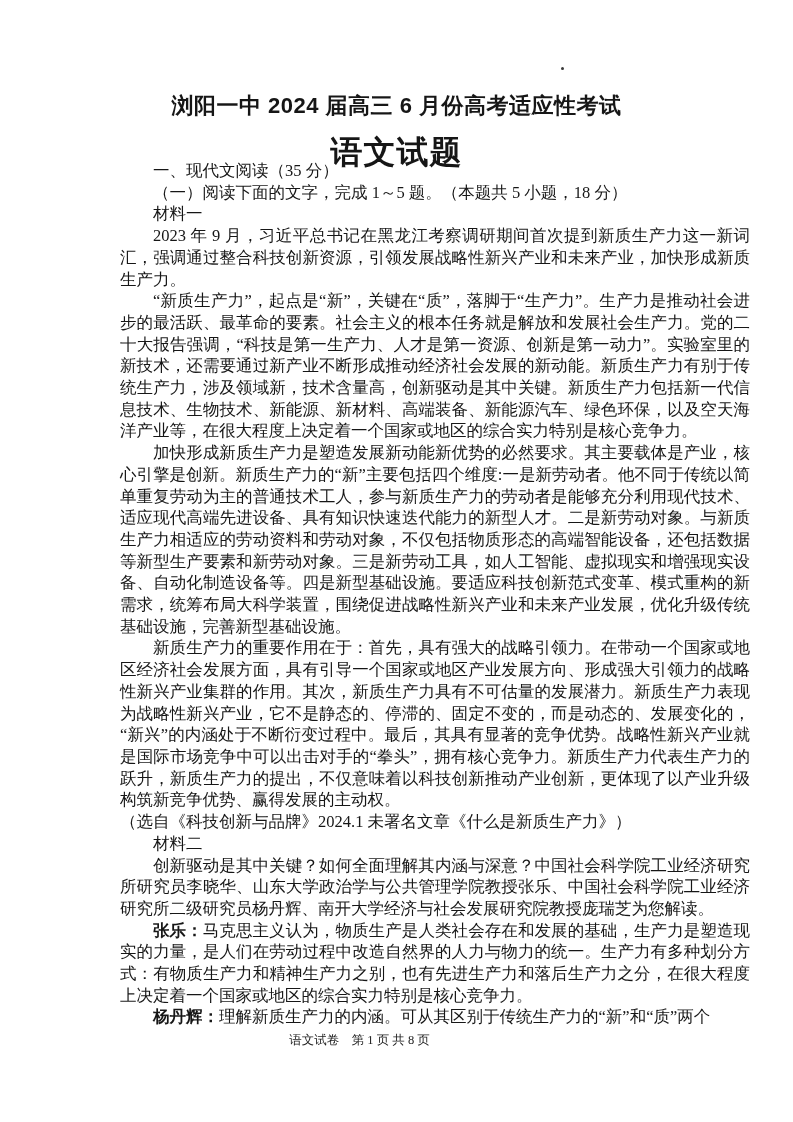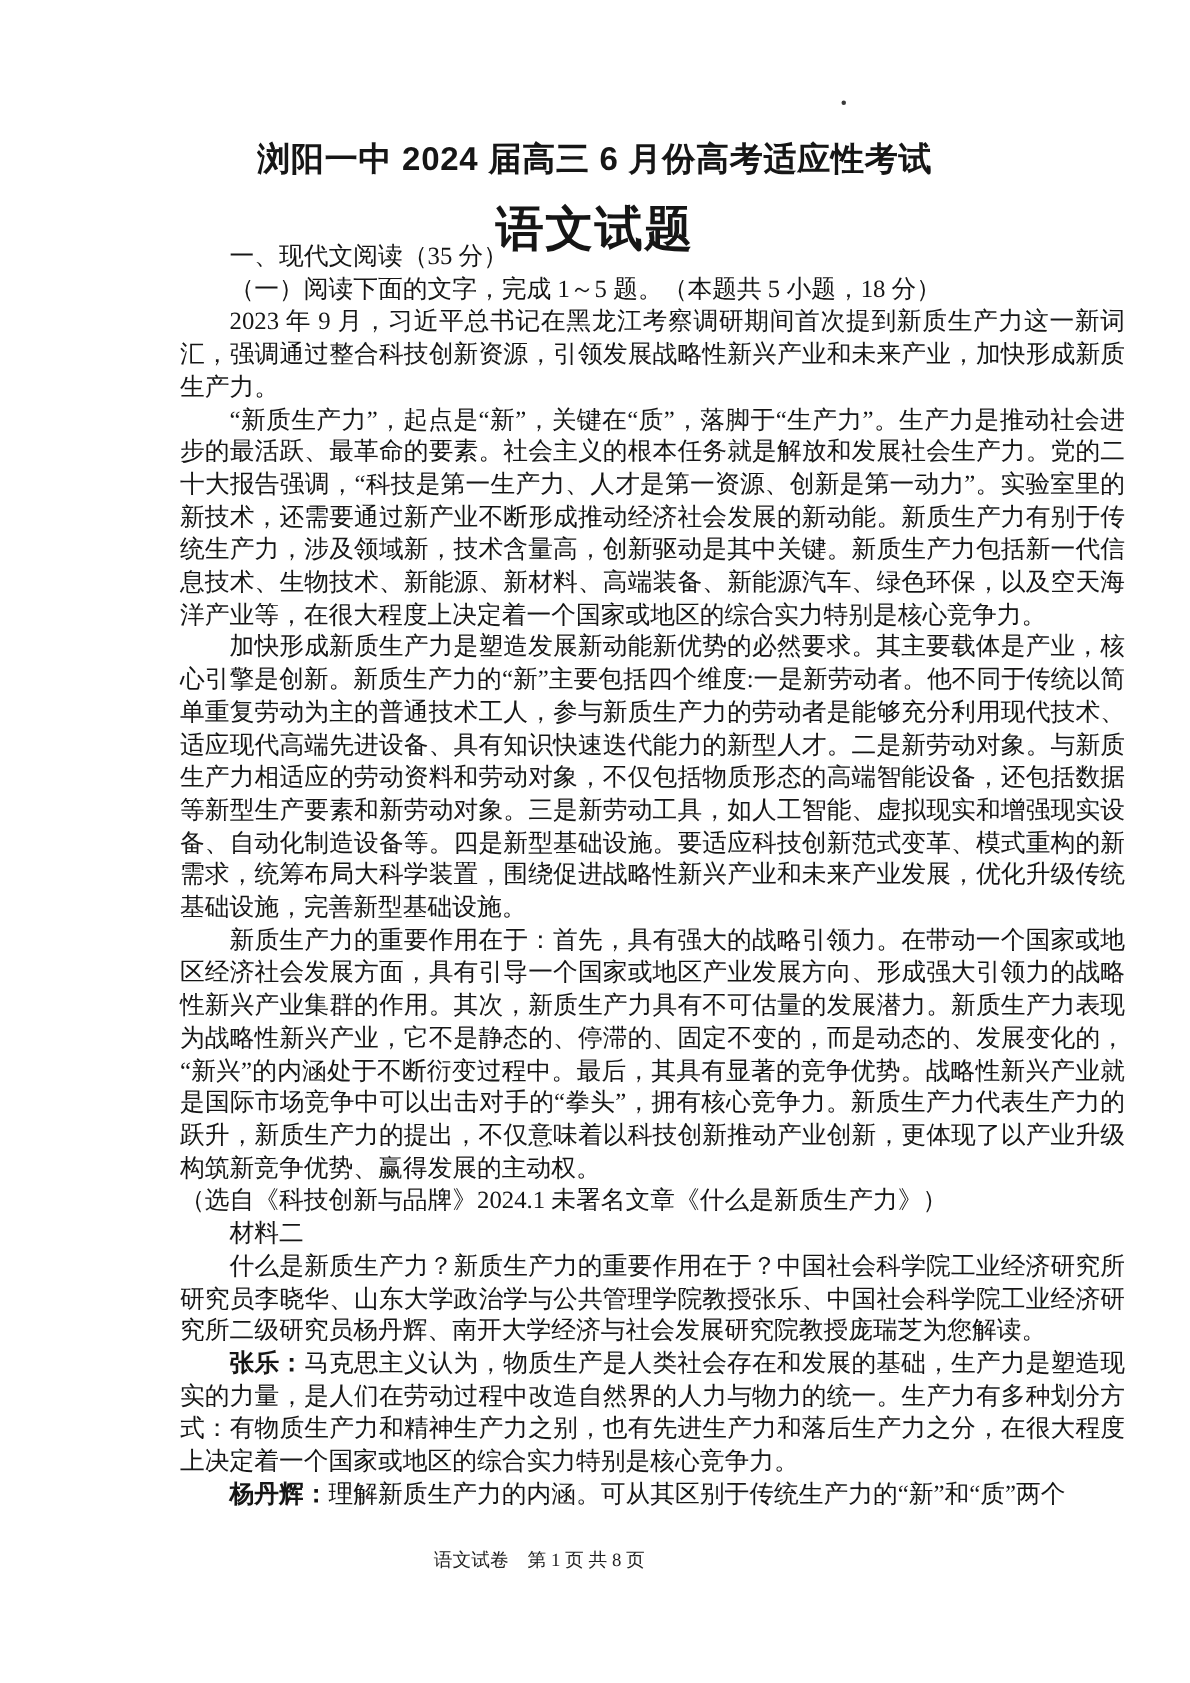--- a/index.html
+++ b/index.html
@@ -51,28 +51,29 @@
 
   <div class="titles">
     <h1 class="title-line1">浏阳一中 2024 届高三 6 月份高考适应性考试</h1>
     <h2 class="title-line2">语文试题</h2>
   </div>
 
   <div class="content">
     <p class="indent">一、现代文阅读（35 分）</p>
     <p class="indent">（一）阅读下面的文字，完成 1～5 题。（本题共 5 小题，18 分）</p>
 
+    <p class="indent">材料一</p>
     <p class="indent">2023 年 9 月，习近平总书记在黑龙江考察调研期间首次提到新质生产力这一新词汇，强调通过整合科技创新资源，引领发展战略性新兴产业和未来产业，加快形成新质生产力。</p>
     <p class="indent">“新质生产力”，起点是“新”，关键在“质”，落脚于“生产力”。生产力是推动社会进步的最活跃、最革命的要素。社会主义的根本任务就是解放和发展社会生产力。党的二十大报告强调，“科技是第一生产力、人才是第一资源、创新是第一动力”。实验室里的新技术，还需要通过新产业不断形成推动经济社会发展的新动能。新质生产力有别于传统生产力，涉及领域新，技术含量高，创新驱动是其中关键。新质生产力包括新一代信息技术、生物技术、新能源、新材料、高端装备、新能源汽车、绿色环保，以及空天海洋产业等，在很大程度上决定着一个国家或地区的综合实力特别是核心竞争力。</p>
     <p class="indent">加快形成新质生产力是塑造发展新动能新优势的必然要求。其主要载体是产业，核心引擎是创新。新质生产力的“新”主要包括四个维度:一是新劳动者。他不同于传统以简单重复劳动为主的普通技术工人，参与新质生产力的劳动者是能够充分利用现代技术、适应现代高端先进设备、具有知识快速迭代能力的新型人才。二是新劳动对象。与新质生产力相适应的劳动资料和劳动对象，不仅包括物质形态的高端智能设备，还包括数据等新型生产要素和新劳动对象。三是新劳动工具，如人工智能、虚拟现实和增强现实设备、自动化制造设备等。四是新型基础设施。要适应科技创新范式变革、模式重构的新需求，统筹布局大科学装置，围绕促进战略性新兴产业和未来产业发展，优化升级传统基础设施，完善新型基础设施。</p>
     <p class="indent">新质生产力的重要作用在于：首先，具有强大的战略引领力。在带动一个国家或地区经济社会发展方面，具有引导一个国家或地区产业发展方向、形成强大引领力的战略性新兴产业集群的作用。其次，新质生产力具有不可估量的发展潜力。新质生产力表现为战略性新兴产业，它不是静态的、停滞的、固定不变的，而是动态的、发展变化的，“新兴”的内涵处于不断衍变过程中。最后，其具有显著的竞争优势。战略性新兴产业就是国际市场竞争中可以出击对手的“拳头”，拥有核心竞争力。新质生产力代表生产力的跃升，新质生产力的提出，不仅意味着以科技创新推动产业创新，更体现了以产业升级构筑新竞争优势、赢得发展的主动权。</p>
     <p class="attribution">（选自《科技创新与品牌》2024.1 未署名文章《什么是新质生产力》）</p>
 
     <p class="indent">材料二</p>
-    <p class="indent">什么是新质生产力？新质生产力的重要作用在于？中国社会科学院工业经济研究所研究员李晓华、山东大学政治学与公共管理学院教授张乐、中国社会科学院工业经济研究所二级研究员杨丹辉、南开大学经济与社会发展研究院教授庞瑞芝为您解读。</p>
+    <p class="indent">创新驱动是其中关键？如何全面理解其内涵与深意？中国社会科学院工业经济研究所研究员李晓华、山东大学政治学与公共管理学院教授张乐、中国社会科学院工业经济研究所二级研究员杨丹辉、南开大学经济与社会发展研究院教授庞瑞芝为您解读。</p>
 
     <p class="indent"><span class="speaker">张乐：</span><span>马克思主义认为，物质生产是人类社会存在和发展的基础，生产力是塑造现实的力量，是人们在劳动过程中改造自然界的人力与物力的统一。生产力有多种划分方式：有物质生产力和精神生产力之别，也有先进生产力和落后生产力之分，在很大程度上决定着一个国家或地区的综合实力特别是核心竞争力。</span></p>
 
     <p class="indent"><span class="speaker">杨丹辉：</span><span>理解新质生产力的内涵。可从其区别于传统生产力的“新”和“质”两个</span></p>
   </div>
 
   <div class="footer">语文试卷　第 1 页 共 8 页</div>
 
 </div>
 

